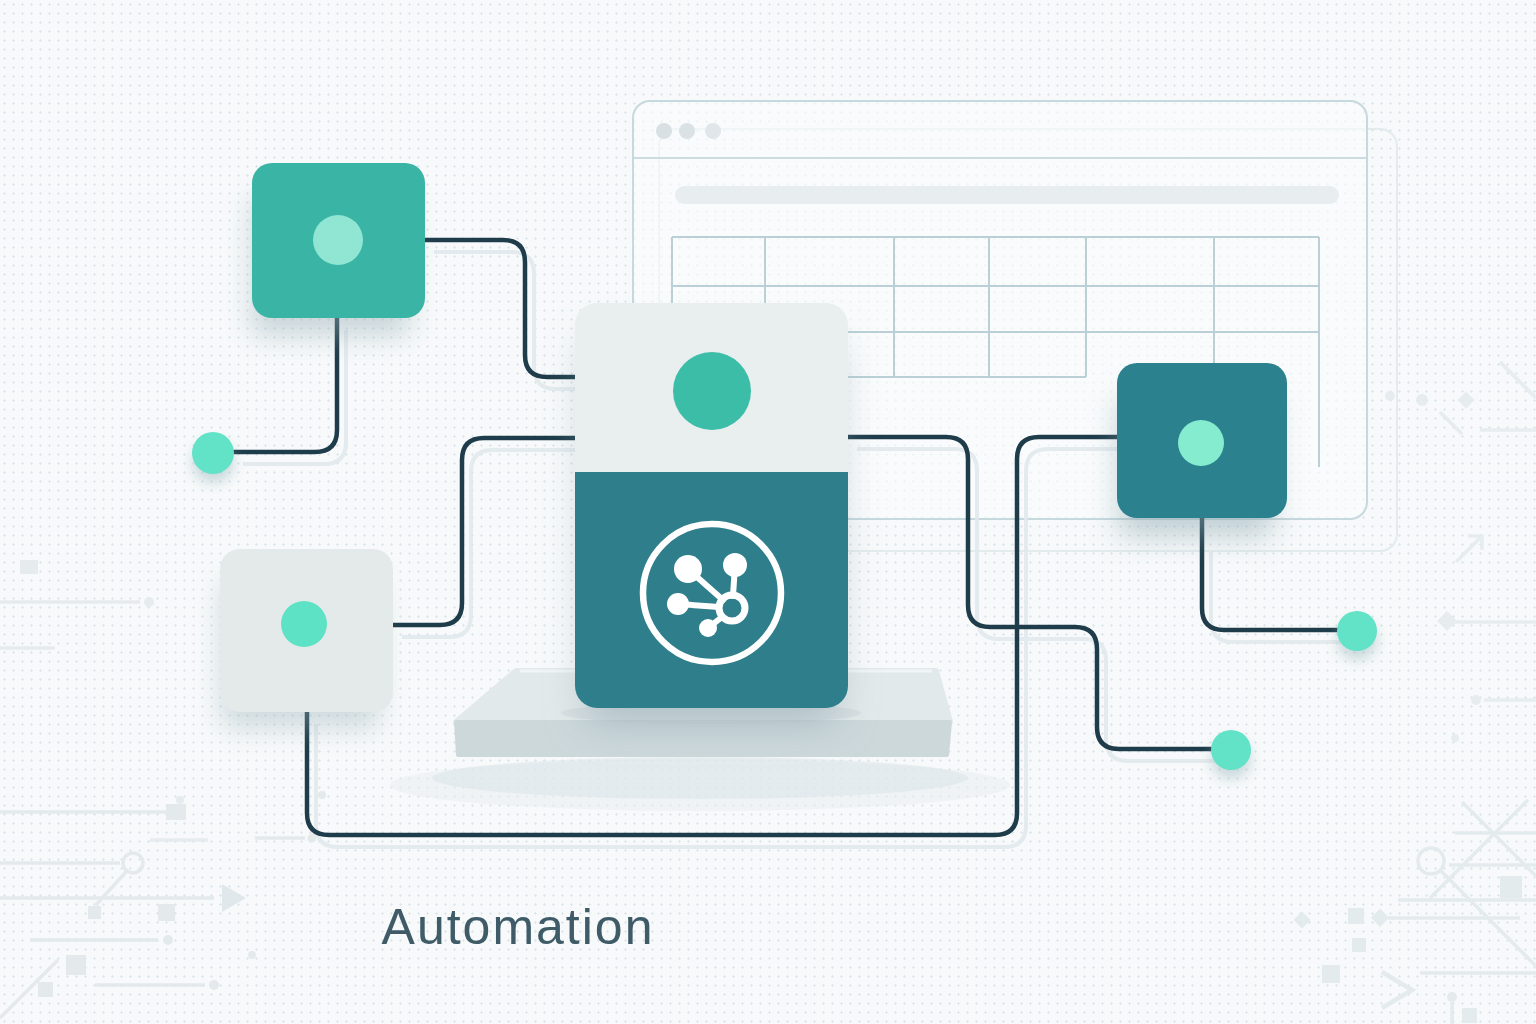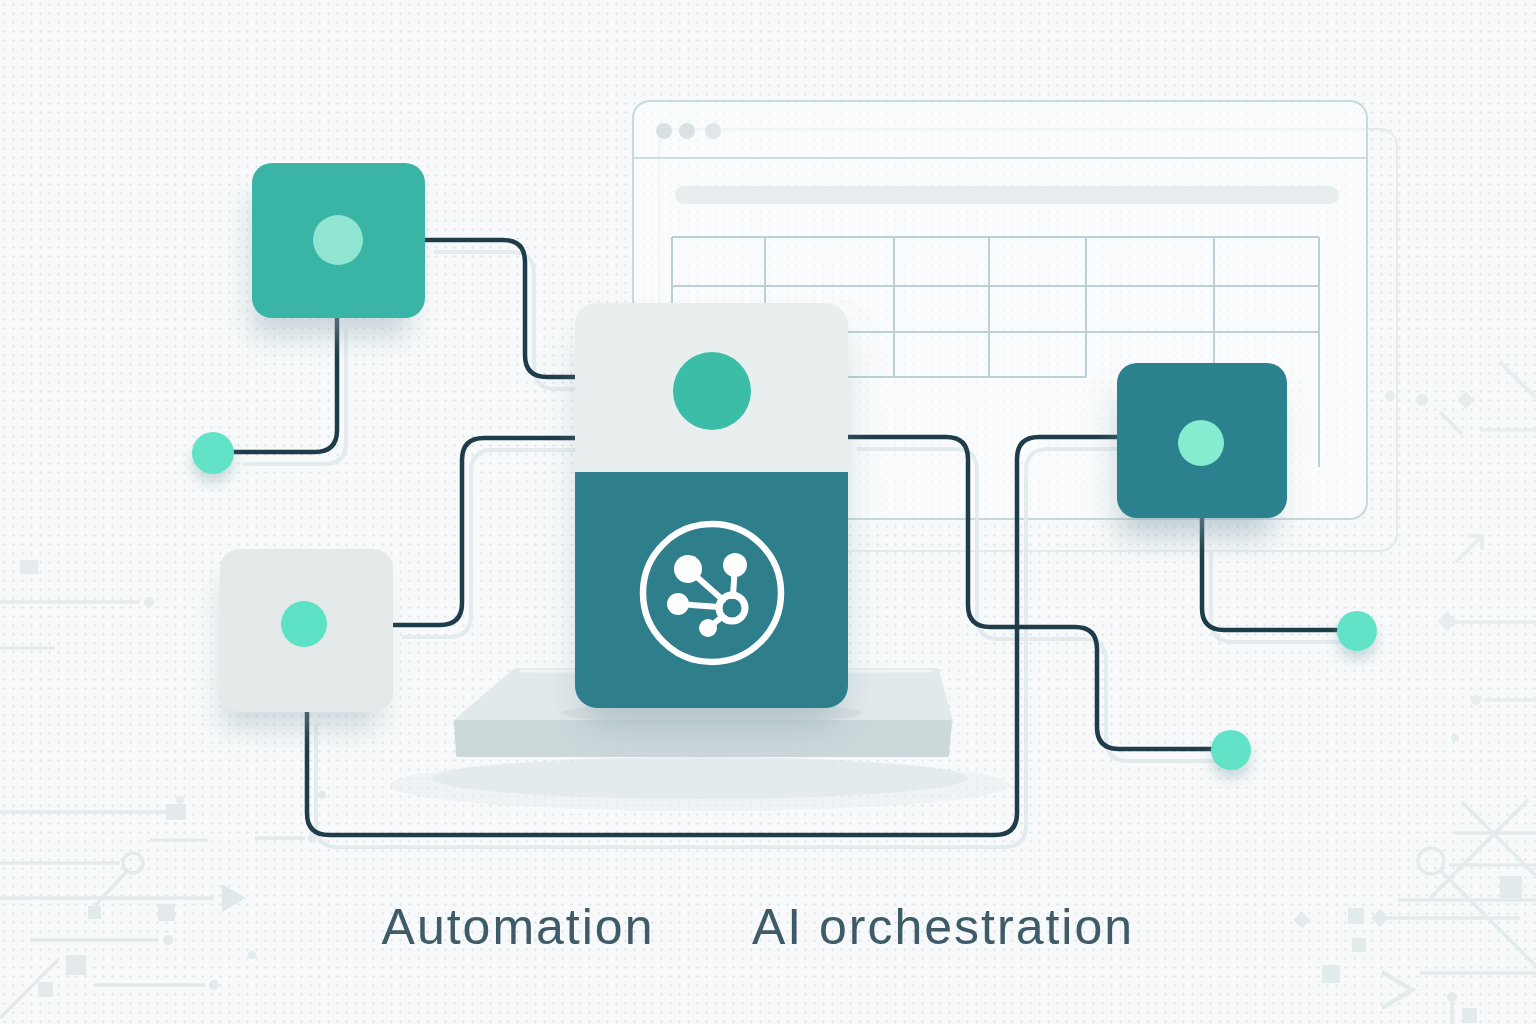--- a/index.html
+++ b/index.html
@@ -239,15 +239,14 @@
       </g>
       <circle cx="95" cy="90" r="13" fill="none" stroke="#ffffff" stroke-width="7"></circle>
       <circle cx="51" cy="51" r="14" fill="#ffffff"></circle>
       <circle cx="41" cy="86" r="11" fill="#ffffff"></circle>
       <circle cx="98" cy="47" r="12" fill="#ffffff"></circle>
       <circle cx="71" cy="110" r="9" fill="#ffffff"></circle>
     </svg>
   </div>
 
   <div class="caption" style="left:518px">Automation</div>
-  <div class="caption" style="left:943px">AI orchestration</div>
 
 </div>
 
 </body></html>

